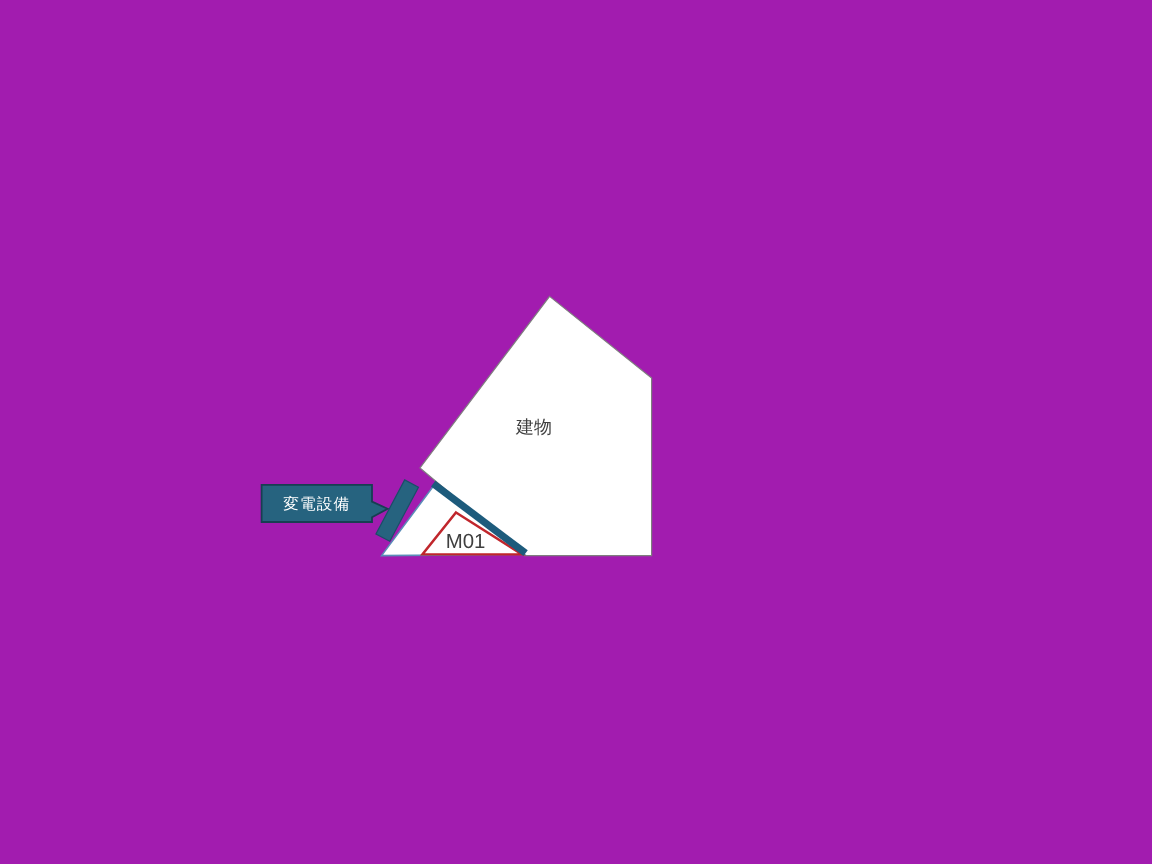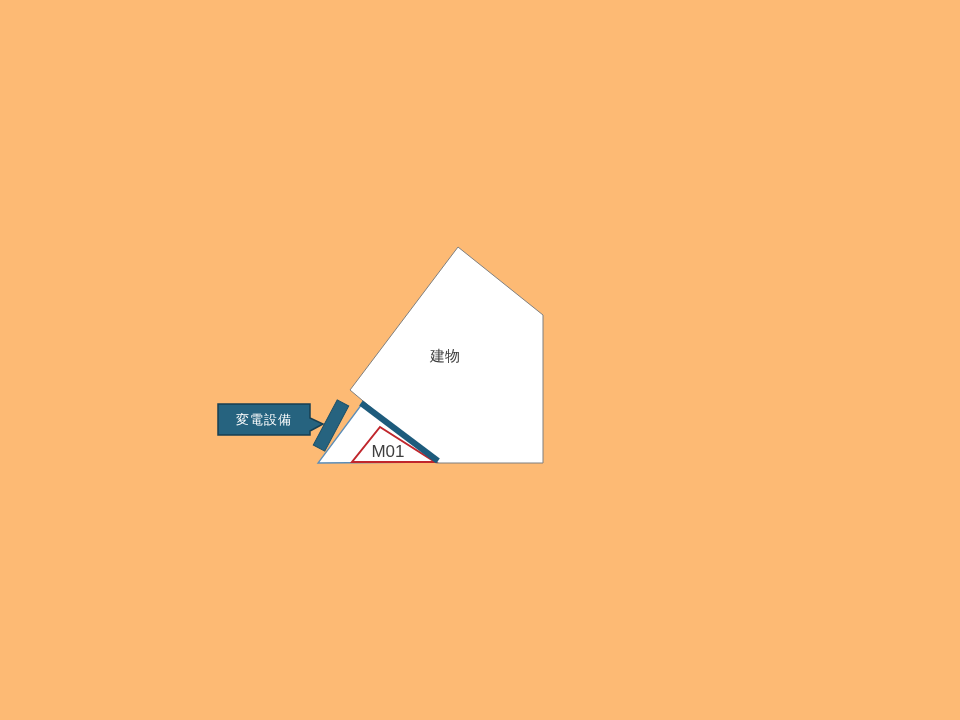--- a/index.html
+++ b/index.html
@@ -5,21 +5,21 @@
   html, body {
     margin: 0;
     padding: 0;
     background: #ffffff;
     font-family: "Liberation Sans", sans-serif;
   }
   .slide {
     position: relative;
     width: 960px;
     height: 720px;
-    background: #fdba74;
+    background: #a21caf;
     overflow: hidden;
   }
   svg { display: block; }
   text {
     font-family: "Liberation Sans", sans-serif;
   }
   .label-dark { font-size: 15px; }
   .label-zone { font-size: 17px; }
   .label-callout { font-size: 13px; letter-spacing: 1px; }
 </style>

